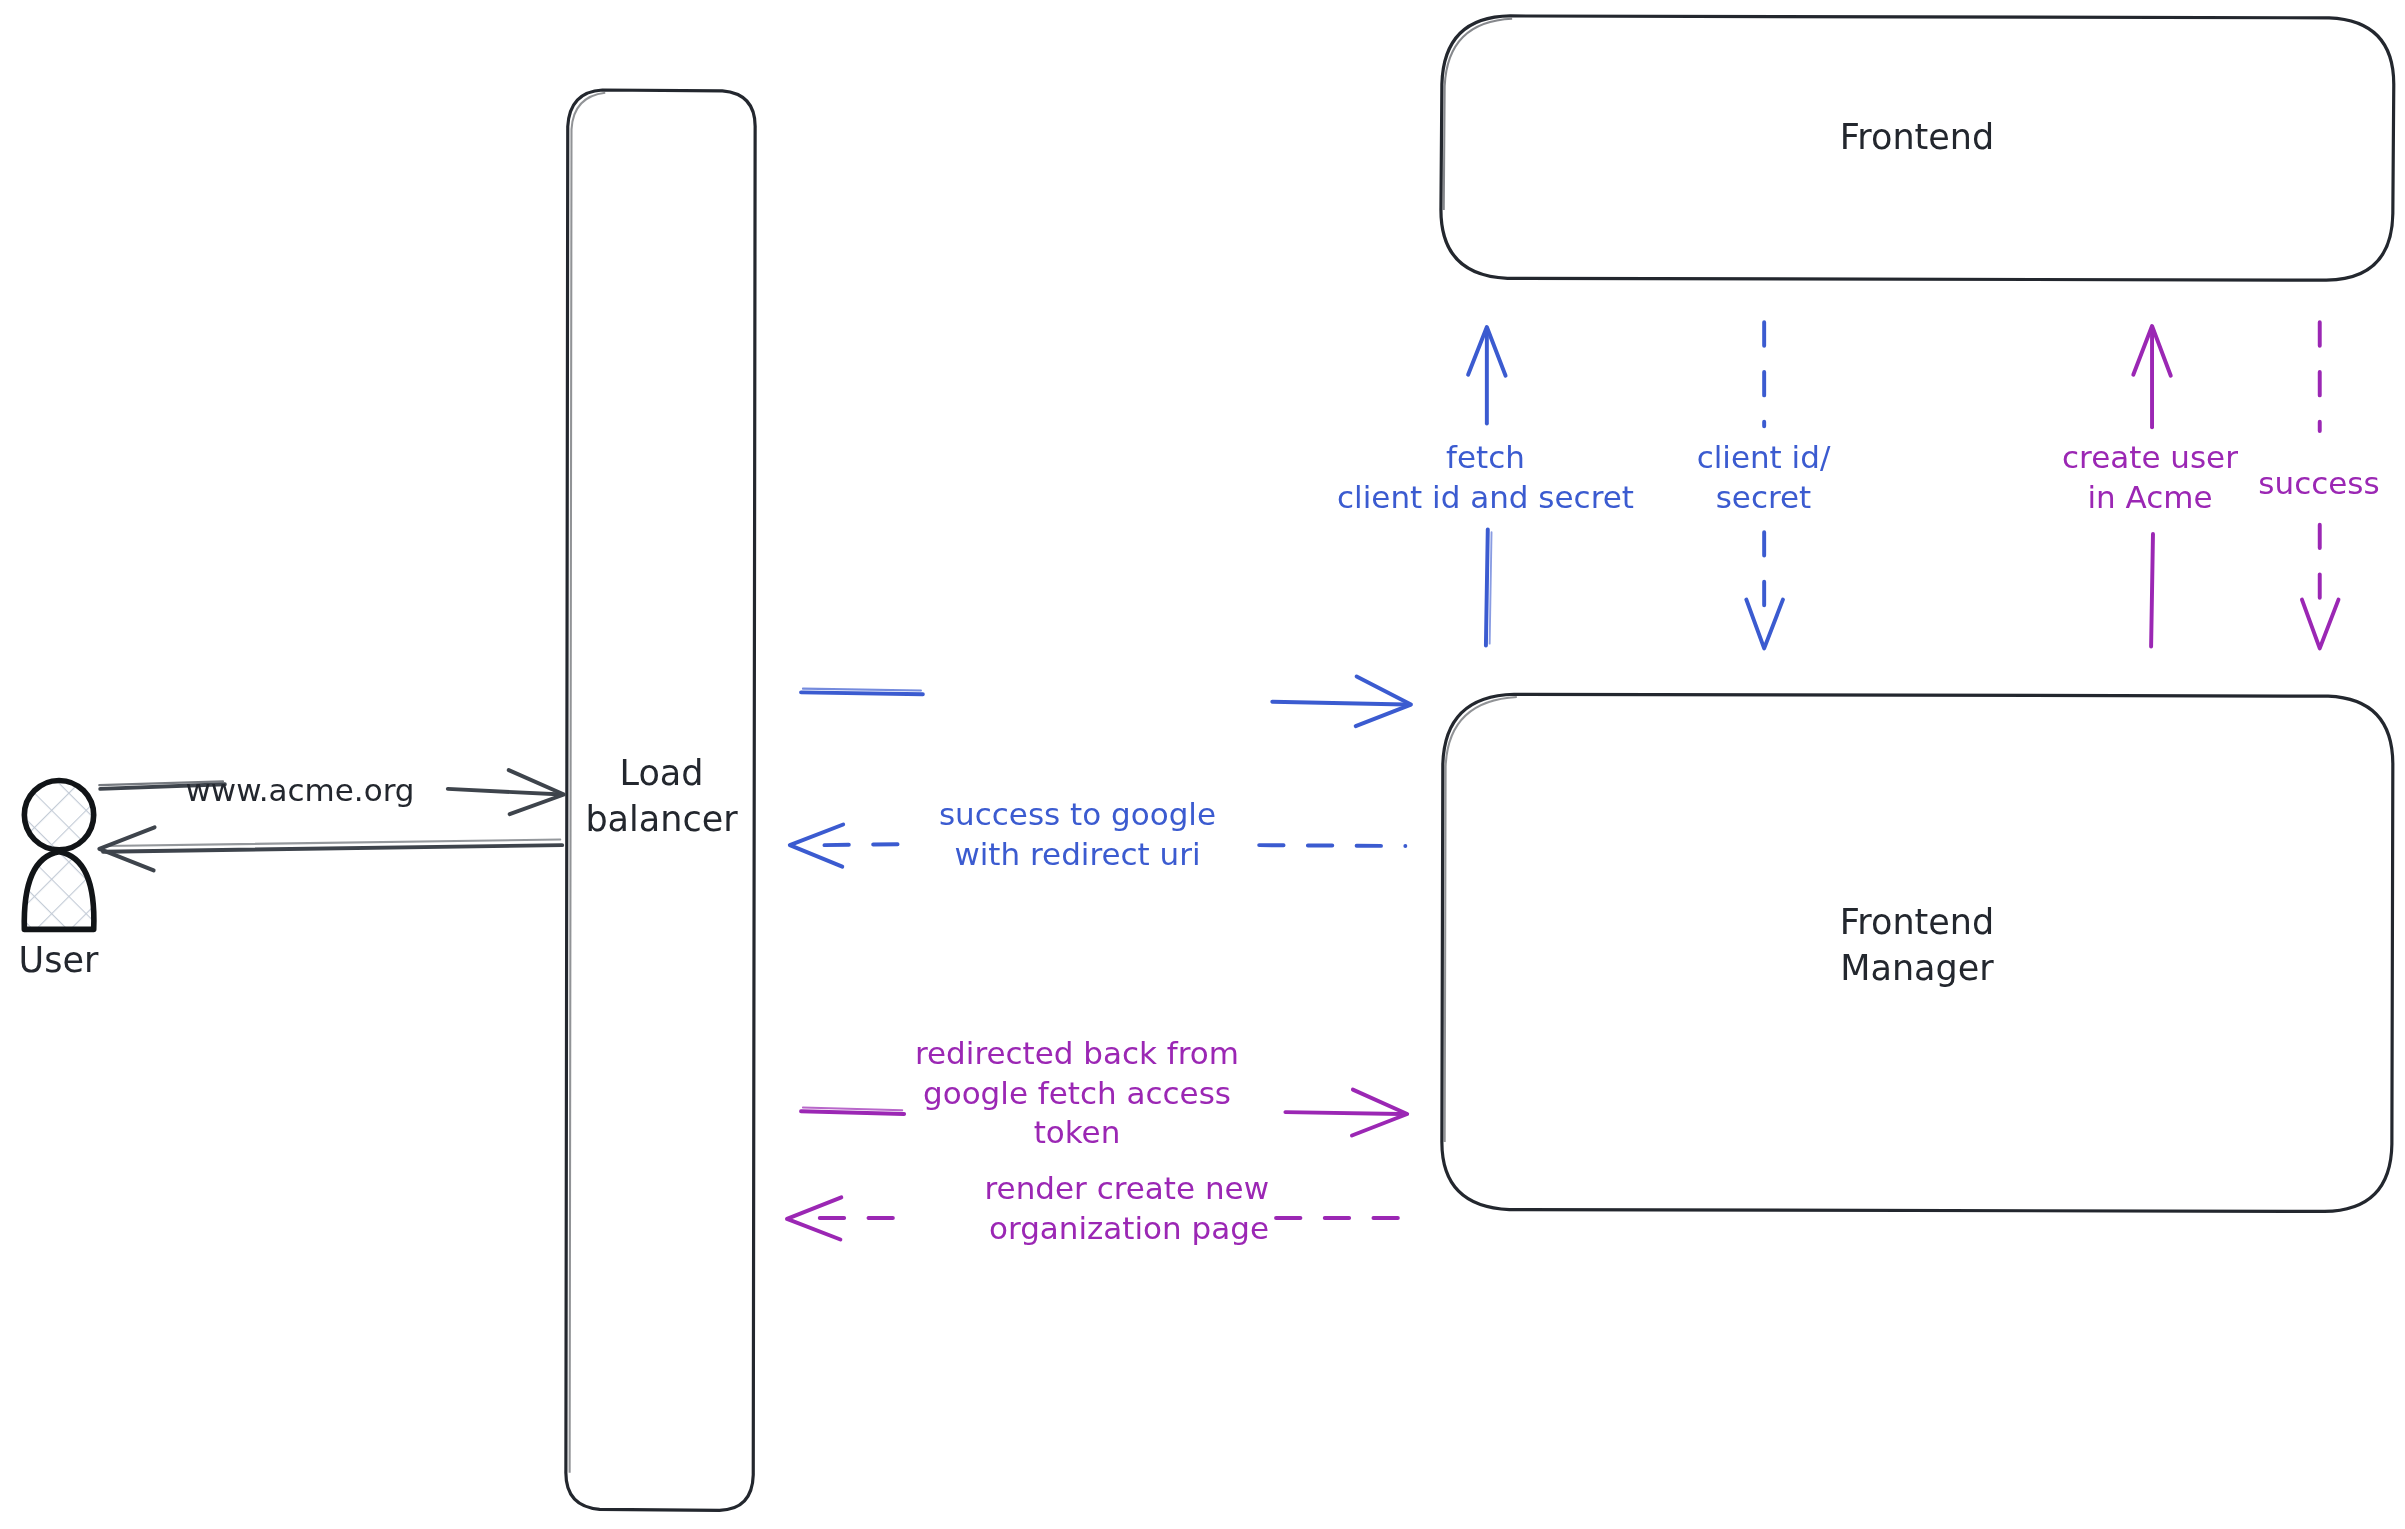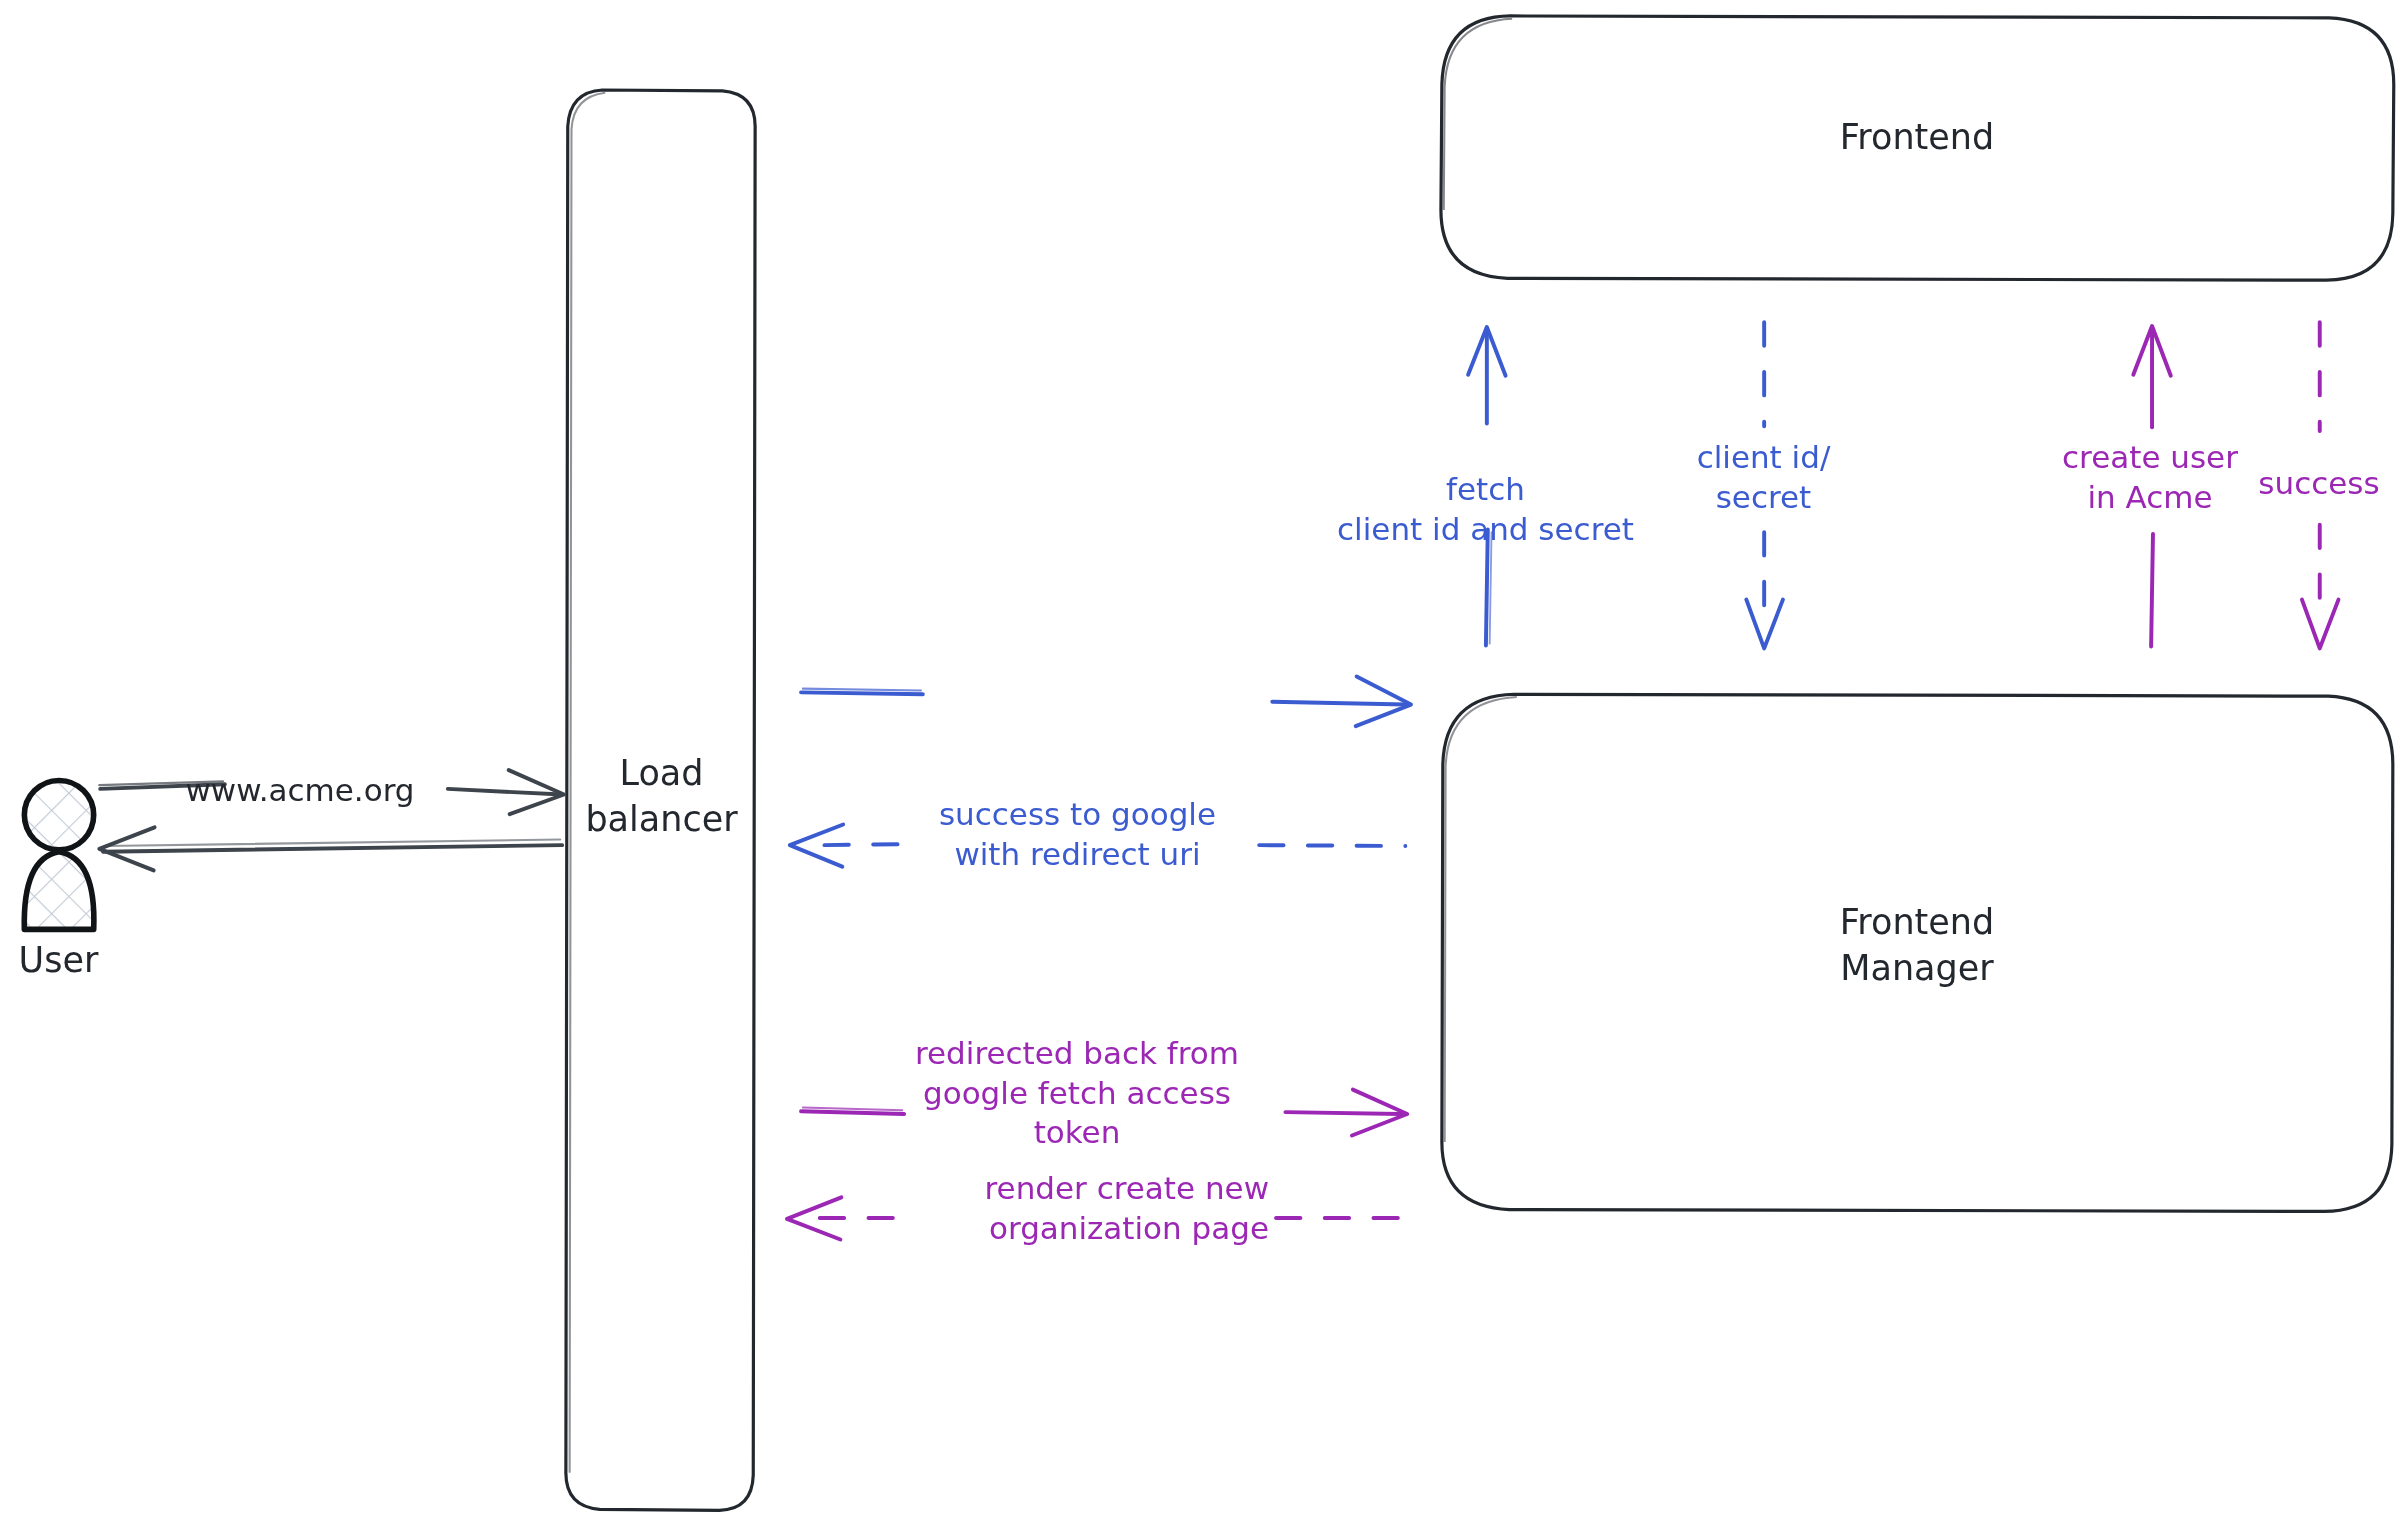--- a/index.html
+++ b/index.html
@@ -47,21 +47,21 @@
   #lbl-frontend-manager  { left: 1439px; top: 899px;  width: 956px; font-size: 35px; }
   #lbl-load-balancer     { left: 562px;  top: 750px;  width: 199px;  font-size: 35px; }
   #lbl-user              { left: 0px;    top: 937px; width: 117px;  font-size: 35px; }
 
   #lbl-acme-url          { left: 136px;  top: 771px;  width: 328px;  font-size: 31px; }
   #lbl-oauth             { left: 881px;  top: 651px;  width: 394px;  font-size: 31px; }
   #lbl-redirect-google   { left: 895px;  top: 795px;  width: 365px;  font-size: 31px; }
   #lbl-redirected-back   { left: 871px;  top: 1034px; width: 412px;  font-size: 31px; }
   #lbl-render-org        { left: 885px;  top: 1169px; width: 384px;  font-size: 31px; text-align: right; }
 
-  #lbl-fetch-secret      { left: 1284px; top: 438px;  width: 403px;  font-size: 31px; margin-top: 32px; }
+  #lbl-fetch-secret      { left: 1284px; top: 438px;  width: 403px;  font-size: 31px; }
   #lbl-client-id-secret  { left: 1658px; top: 438px;  width: 211px;  font-size: 31px; }
   #lbl-create-user       { left: 2033px; top: 438px;  width: 234px;  font-size: 31px; }
   #lbl-success           { left: 2230px; top: 464px;  width: 178px;  font-size: 31px; }
 </style>
 </head>
 <body>
 
 <div id="canvas">
 
   <svg class="layer" viewBox="0 0 2567 1633" xmlns="http://www.w3.org/2000/svg">

